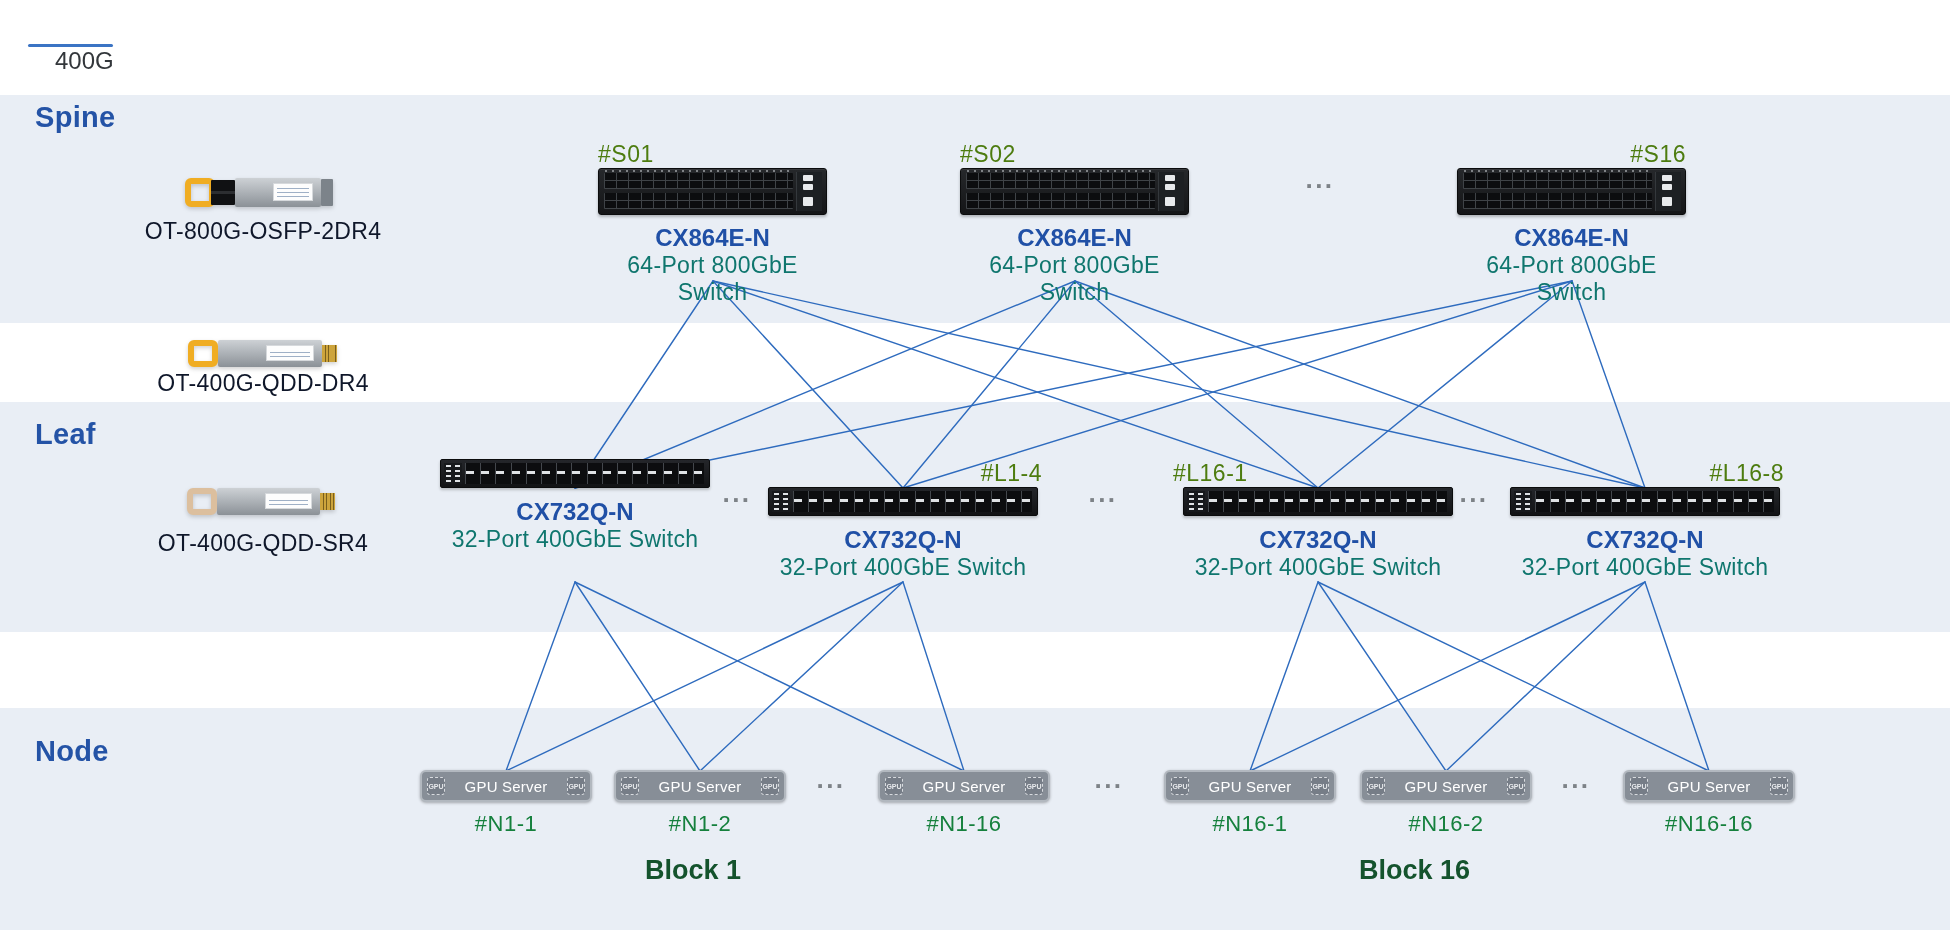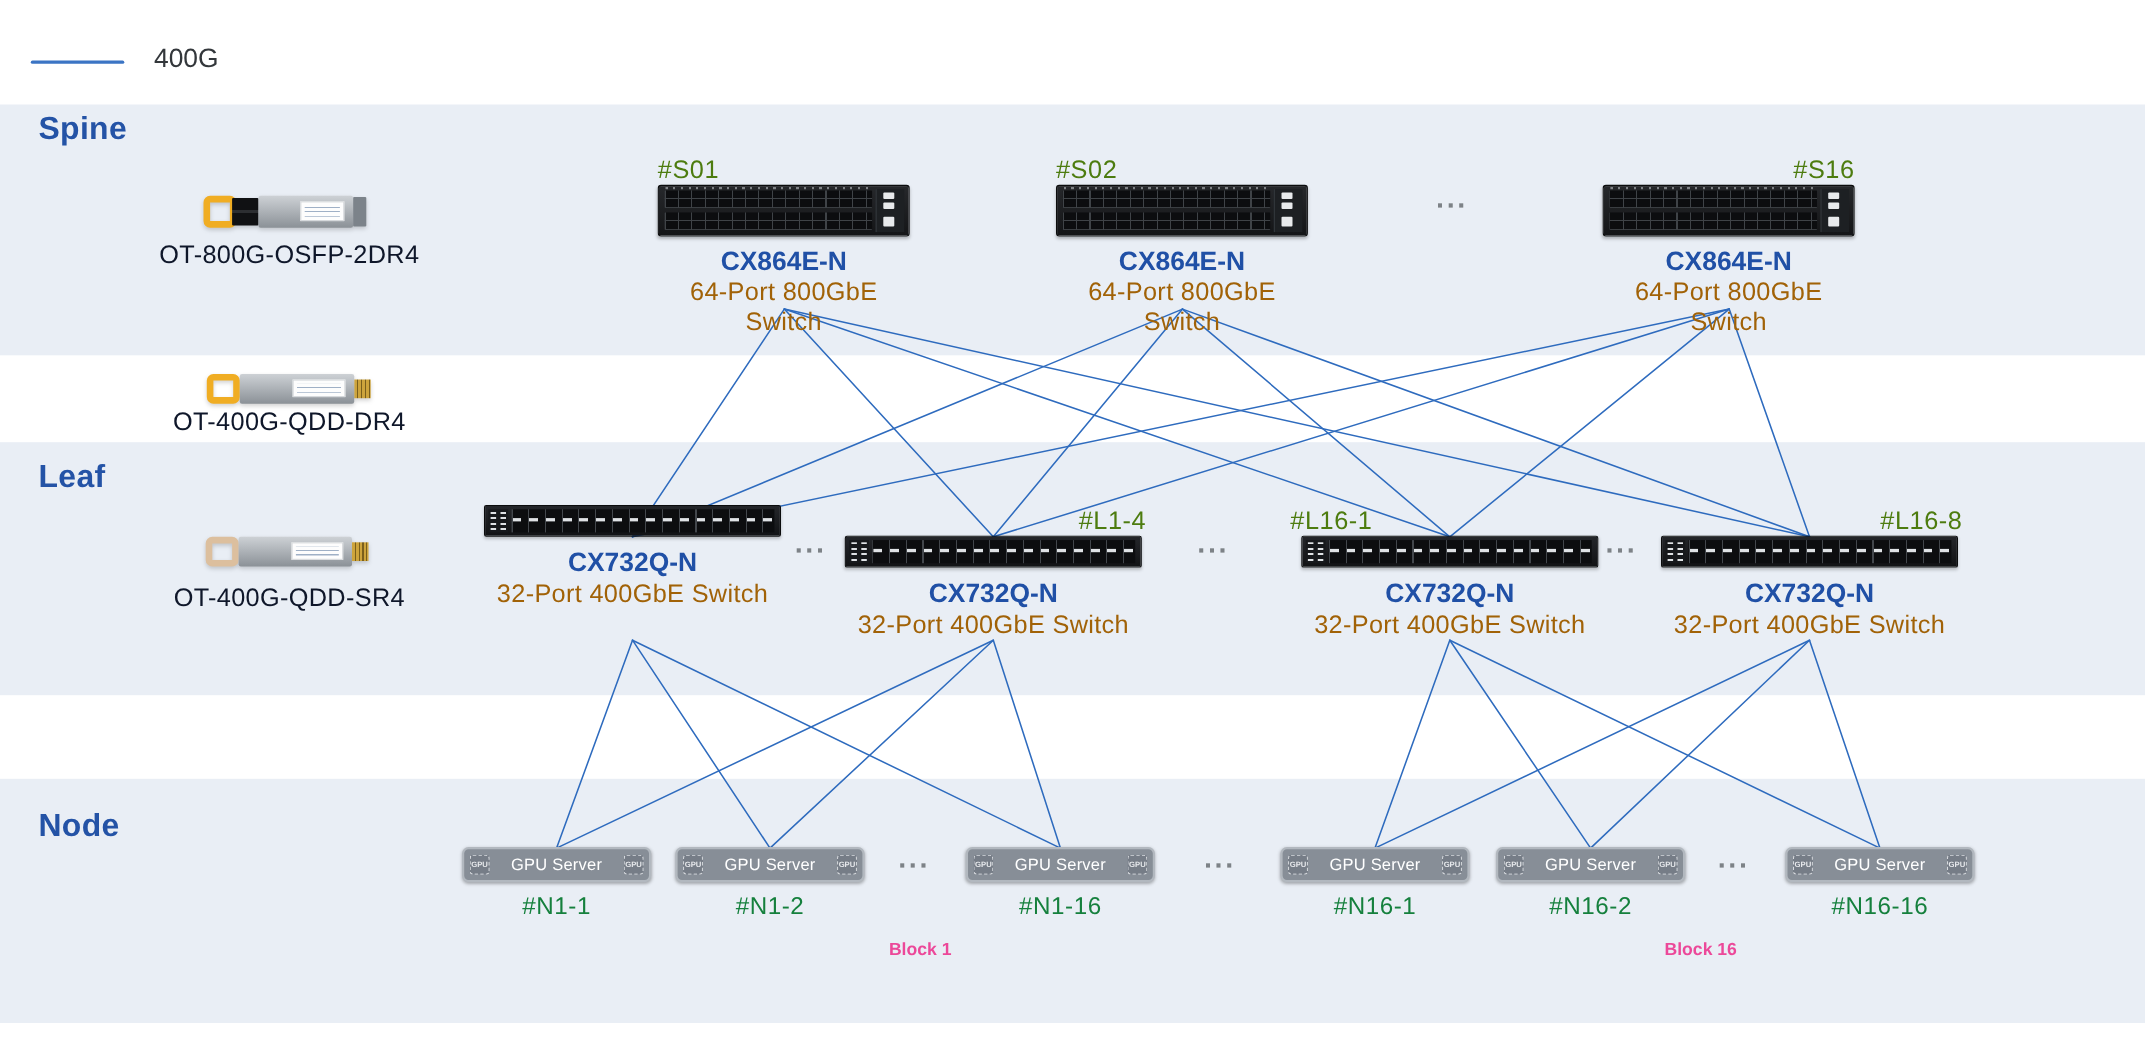--- a/index.html
+++ b/index.html
@@ -9,29 +9,29 @@
   .stripe.s-spine{top:95px;height:228px;}
   .stripe.s-leaf{top:402px;height:230px;}
   .stripe.s-node{top:708px;height:222px;}
   svg.links{position:absolute;top:0;left:0;z-index:2;}
   .lane-label{position:absolute;left:35px;z-index:3;font-size:29px;font-weight:bold;color:#2453a6;letter-spacing:.3px;}
   .lane-spine{top:101px;}
   .lane-leaf{top:418px;}
   .lane-node{top:735px;}
 
   
-  .legend{position:absolute;top:40px;left:28px;z-index:3;display:flex;align-items:center;}
+  .legend{position:absolute;top:40px;left:28px;z-index:3;display:flex;align-items:center;flex-direction:column;}
   .legend-line{width:85px;height:3px;background:#3b74c4;border-radius:2px;margin-top:4px;}
   .legend-text{margin-left:27px;font-size:24px;color:#33373b;}
 
   
   .sw-tag{font-size:23px;color:#4d7c0f;letter-spacing:.5px;line-height:28px;height:28px;}
   .sw-tag.right{text-align:right;}
   .sw-model{font-size:24px;font-weight:bold;color:#2050a6;text-align:center;line-height:28px;}
-  .sw-desc{font-size:23px;color:#a16207;text-align:center;line-height:27px;letter-spacing:.3px;}
+  .sw-desc{font-size:23px;color:#0f766e;text-align:center;line-height:27px;letter-spacing:.3px;}
   .dots{position:absolute;z-index:3;font-size:26px;font-weight:bold;color:#7d8287;letter-spacing:1px;line-height:28px;}
 
   
   .spine-sw{position:absolute;top:140px;width:229px;z-index:3;}
   .spine-chassis{position:relative;height:45px;background:linear-gradient(180deg,#26282b,#141517);
                  border:1px solid #0b0c0d;border-radius:3px;box-shadow:inset 0 1px 0 rgba(255,255,255,.08),0 2px 3px rgba(0,0,0,.25);}
   .spine-chassis::before{content:"";position:absolute;top:1px;left:6px;right:34px;height:2px;
                  background:repeating-linear-gradient(90deg,#caced2 0 2px,transparent 2px 7px);opacity:.55;}
   .bank{position:absolute;left:5px;right:33px;height:16px;border-radius:1px;
         background:repeating-linear-gradient(90deg,#3f4347 0 1px,transparent 1px 12.2px),
@@ -63,22 +63,22 @@
   
   .gpu{position:absolute;top:770px;width:172px;z-index:3;}
   .gpu-box{height:32px;box-sizing:border-box;background:#878e97;border:2px solid #b2b8bf;border-radius:6px;
            display:flex;align-items:center;justify-content:space-between;padding:0 5px;
            box-shadow:0 1px 3px rgba(0,0,0,.3);}
   .chip{width:18px;height:18px;box-sizing:border-box;border:1px dashed #d8dbdf;border-radius:3px;background:#767d87;
         color:#e8eaed;font-size:7px;font-weight:bold;display:flex;align-items:center;justify-content:center;}
   .gpu-label{color:#ffffff;font-size:15px;letter-spacing:.2px;}
   .gpu-tag{margin-top:9px;text-align:center;font-size:22px;color:#15803d;letter-spacing:.5px;}
 
-  .block-label{position:absolute;top:855px;width:220px;z-index:3;text-align:right;
-               font-size:16px;font-weight:bold;color:#ec4899;}
+  .block-label{position:absolute;top:855px;width:220px;z-index:3;text-align:left;
+               font-size:27px;font-weight:bold;color:#14532d;}
 
   
   .xcvr{position:absolute;z-index:3;display:flex;align-items:center;filter:drop-shadow(0 2px 2px rgba(0,0,0,.18));}
   .xcvr .tab{box-sizing:border-box;width:30px;height:100%;border:6px solid #f0ad23;border-radius:6px;background:transparent;flex:none;}
   .xcvr .tab.tan{border-color:#dcbf9e;}
   .xcvr .conn{width:24px;height:86%;flex:none;background:
         linear-gradient(0deg,#101113 0 45%,#2c2e31 45% 55%,#101113 55% 100%);border-radius:1px;margin-left:-4px;}
   .xcvr .bodyp{position:relative;height:100%;flex:1;background:linear-gradient(180deg,#cdd1d5,#8b9197);border-radius:2px;}
   .xcvr .lbl{position:absolute;right:8px;top:18%;width:46%;height:60%;background:#fdfdfd;border:1px solid #d6d9dc;
         box-sizing:border-box;}

